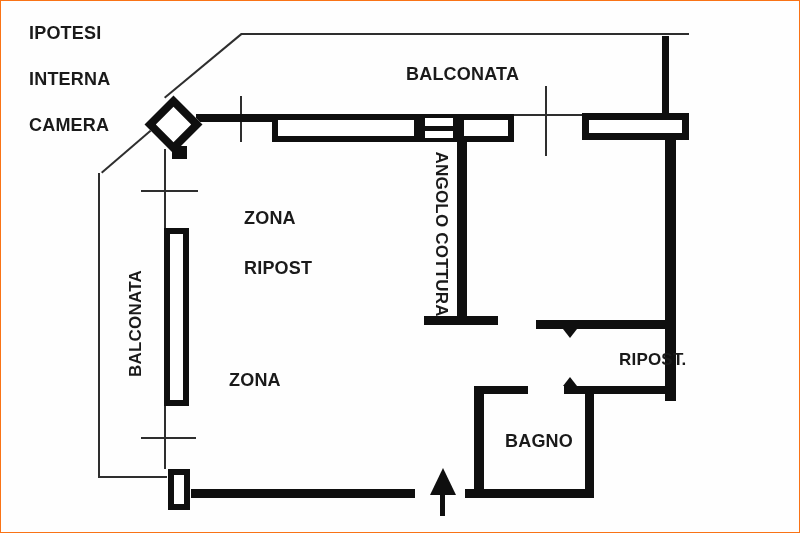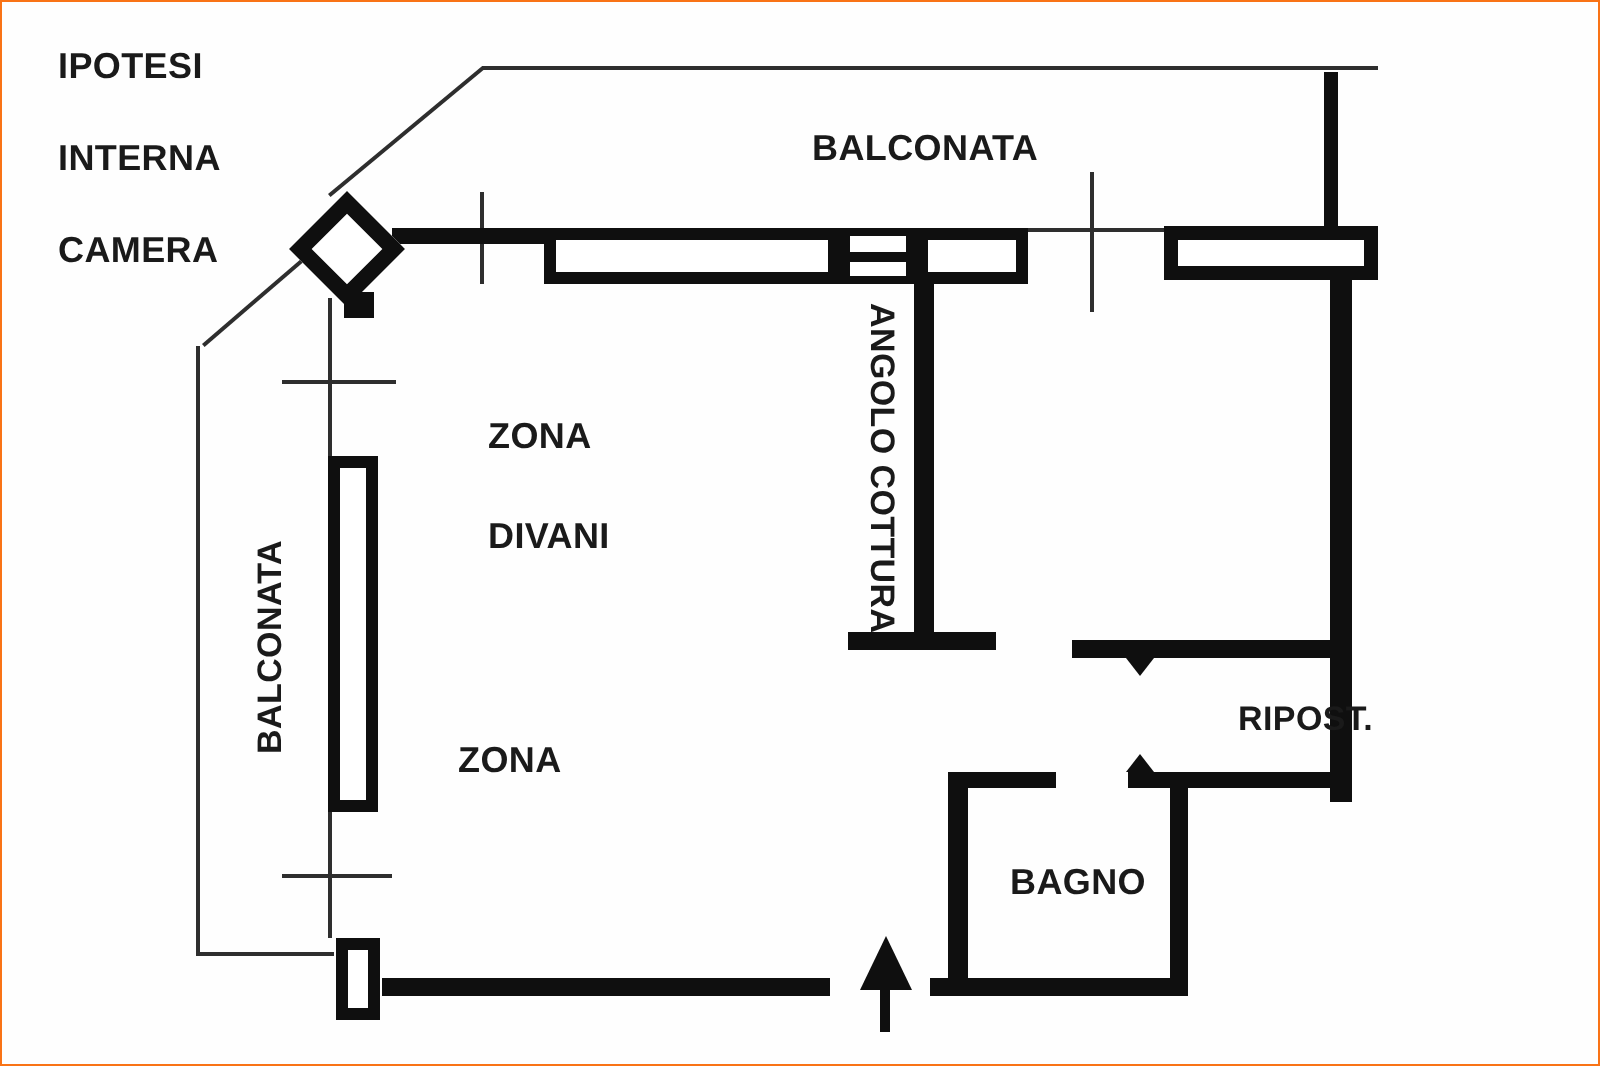--- a/index.html
+++ b/index.html
@@ -104,21 +104,21 @@
     <div class="arrow-stem"></div>
   </div>
 
   <div class="lbl" style="left:28px;top:21px;line-height:23px;"><span>IPOTESI</span><br>
 <span>INTERNA</span><br>
 <span>CAMERA</span></div>
 
   <div class="lbl" style="left:405px;top:61px;">BALCONATA</div>
 
   <div class="lbl center" style="left:243px;top:205px;width:110px;"><span>ZONA</span><br>
-<span>DIVANI</span></div>
+<span>RIPOST</span></div>
 
   <div class="lbl rot-cw" style="left:360px;top:218px;width:160px;font-size:17px;">ANGOLO COTTURA</div>
 
 
   <div class="lbl rot-ccw" style="left:77px;top:310px;width:114px;font-size:17px;">BALCONATA</div>
 
   <div class="lbl center" style="left:228px;top:367px;width:130px;"><span>ZONA</span><br>
 </div>
 
   <div class="lbl" style="left:591px;top:346px;font-size:17px;margin-left:27px;">RIPOST.</div>

